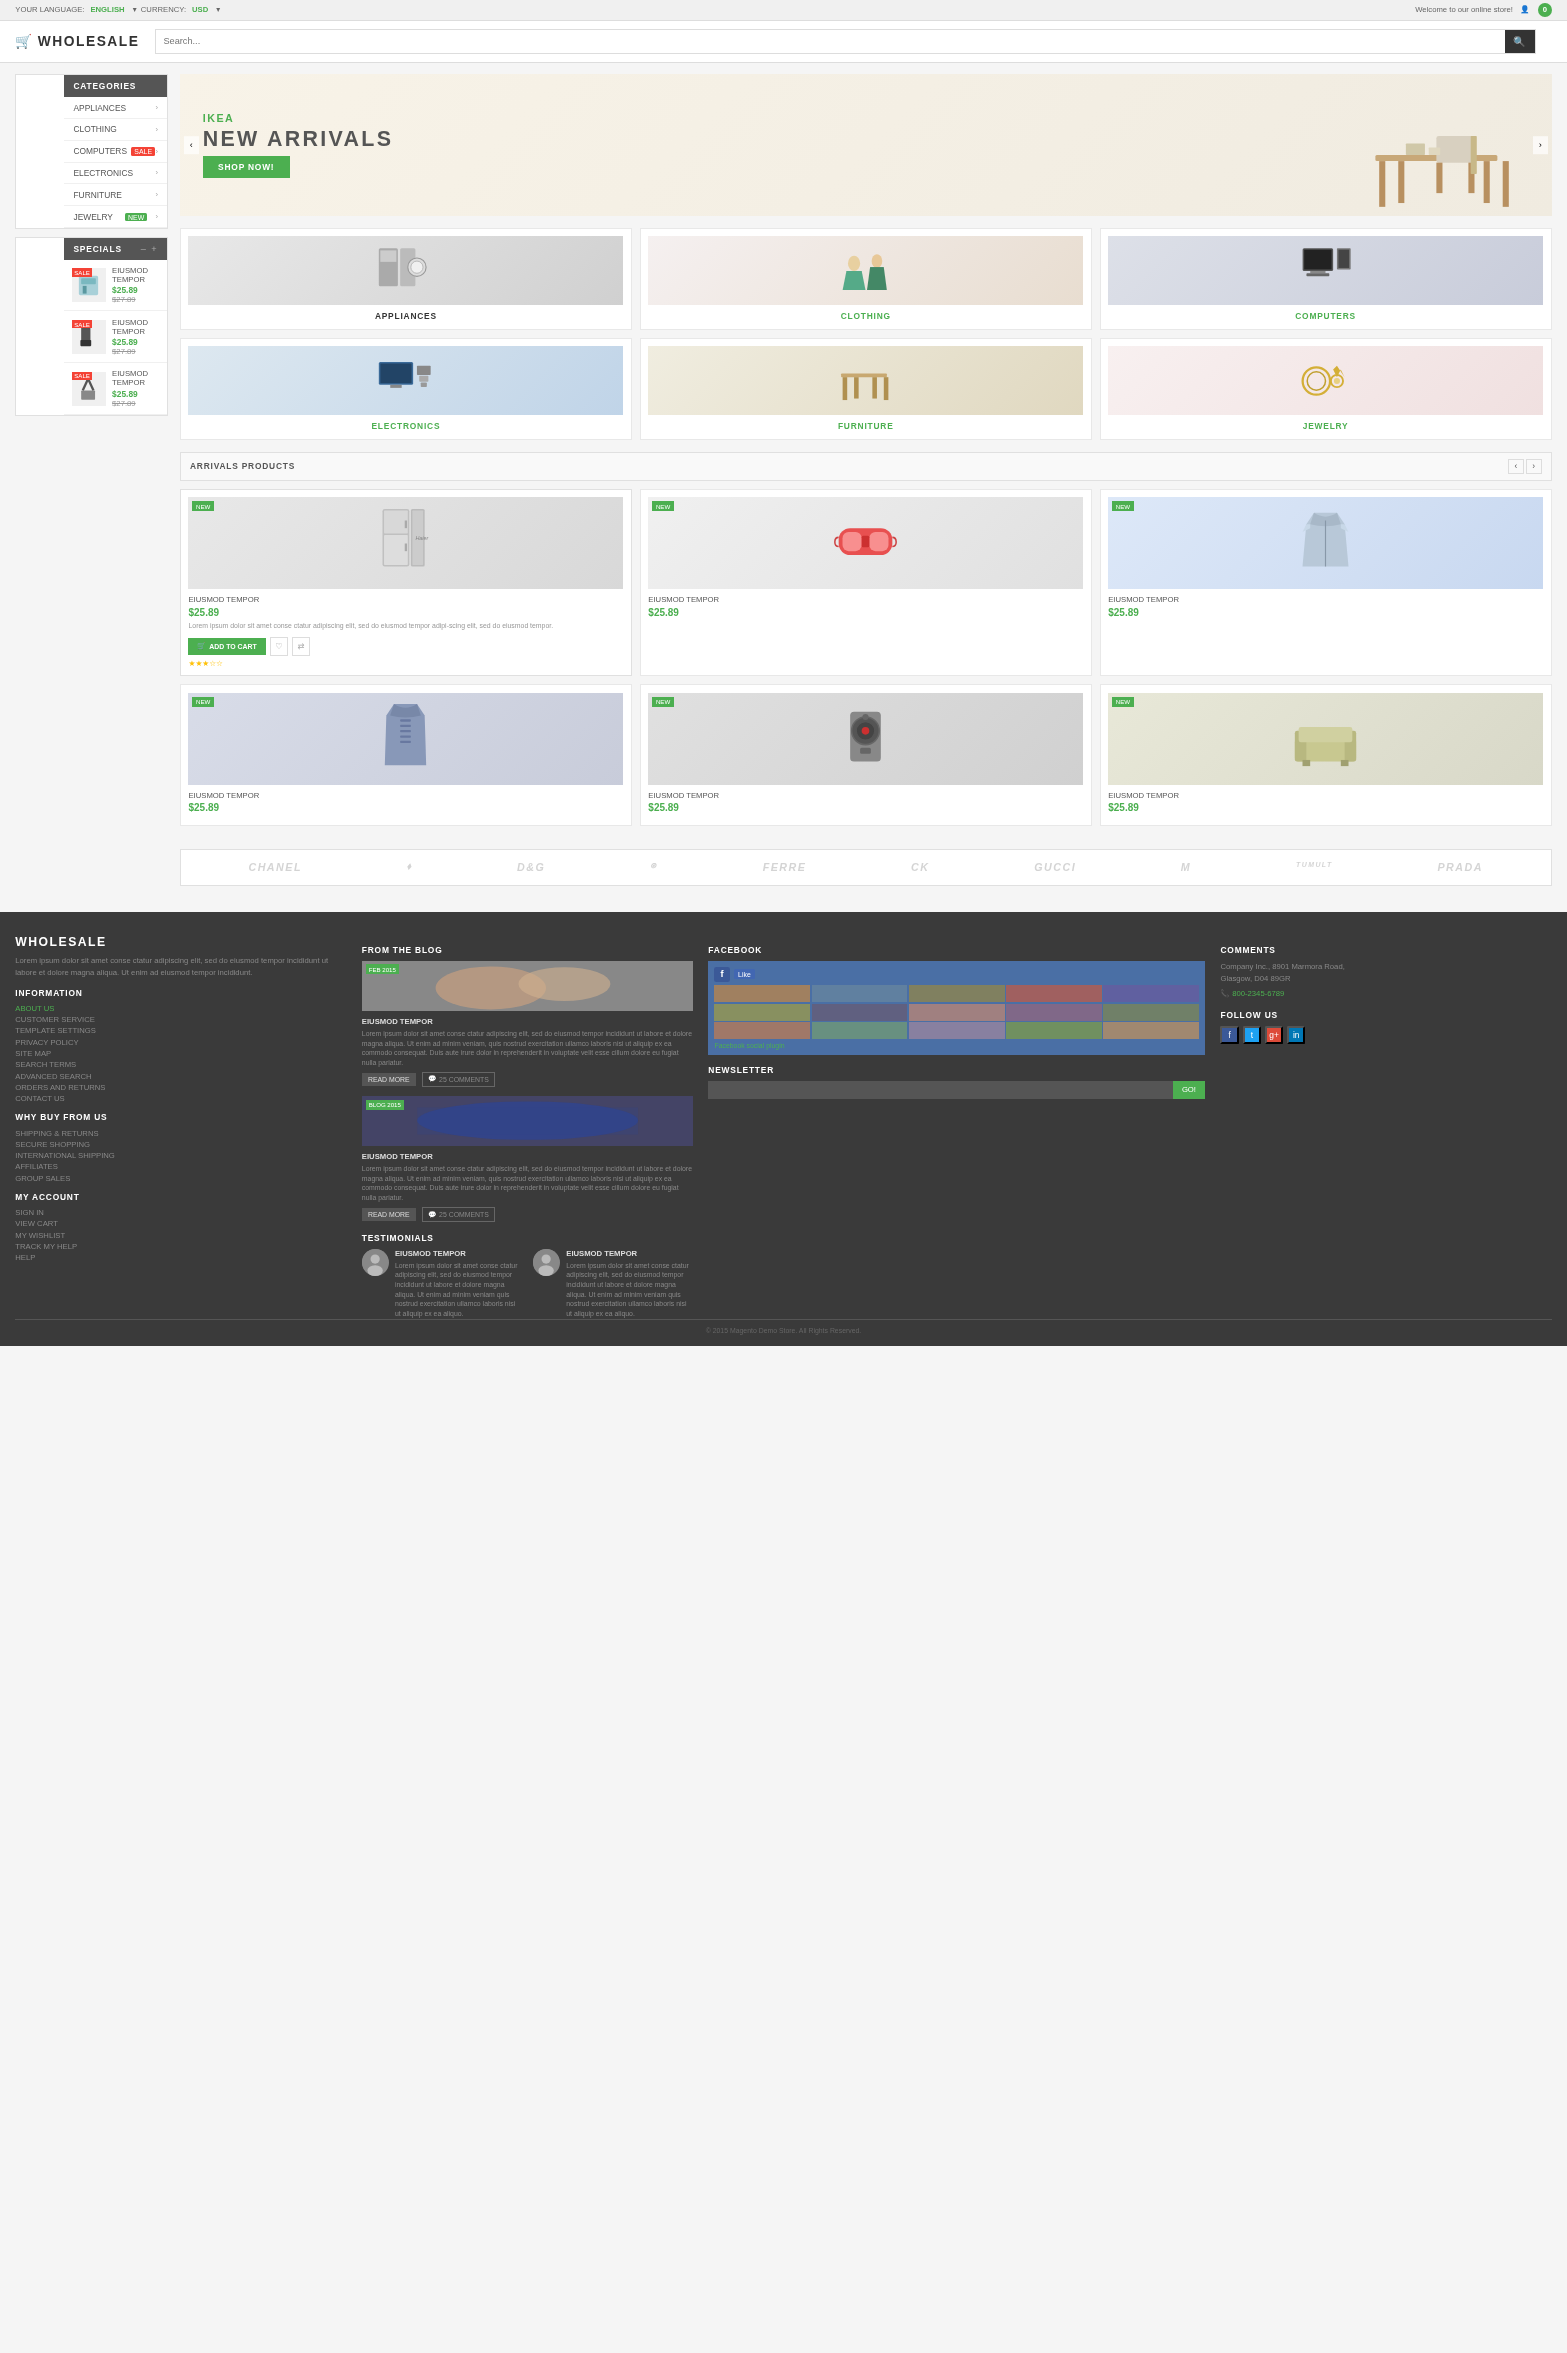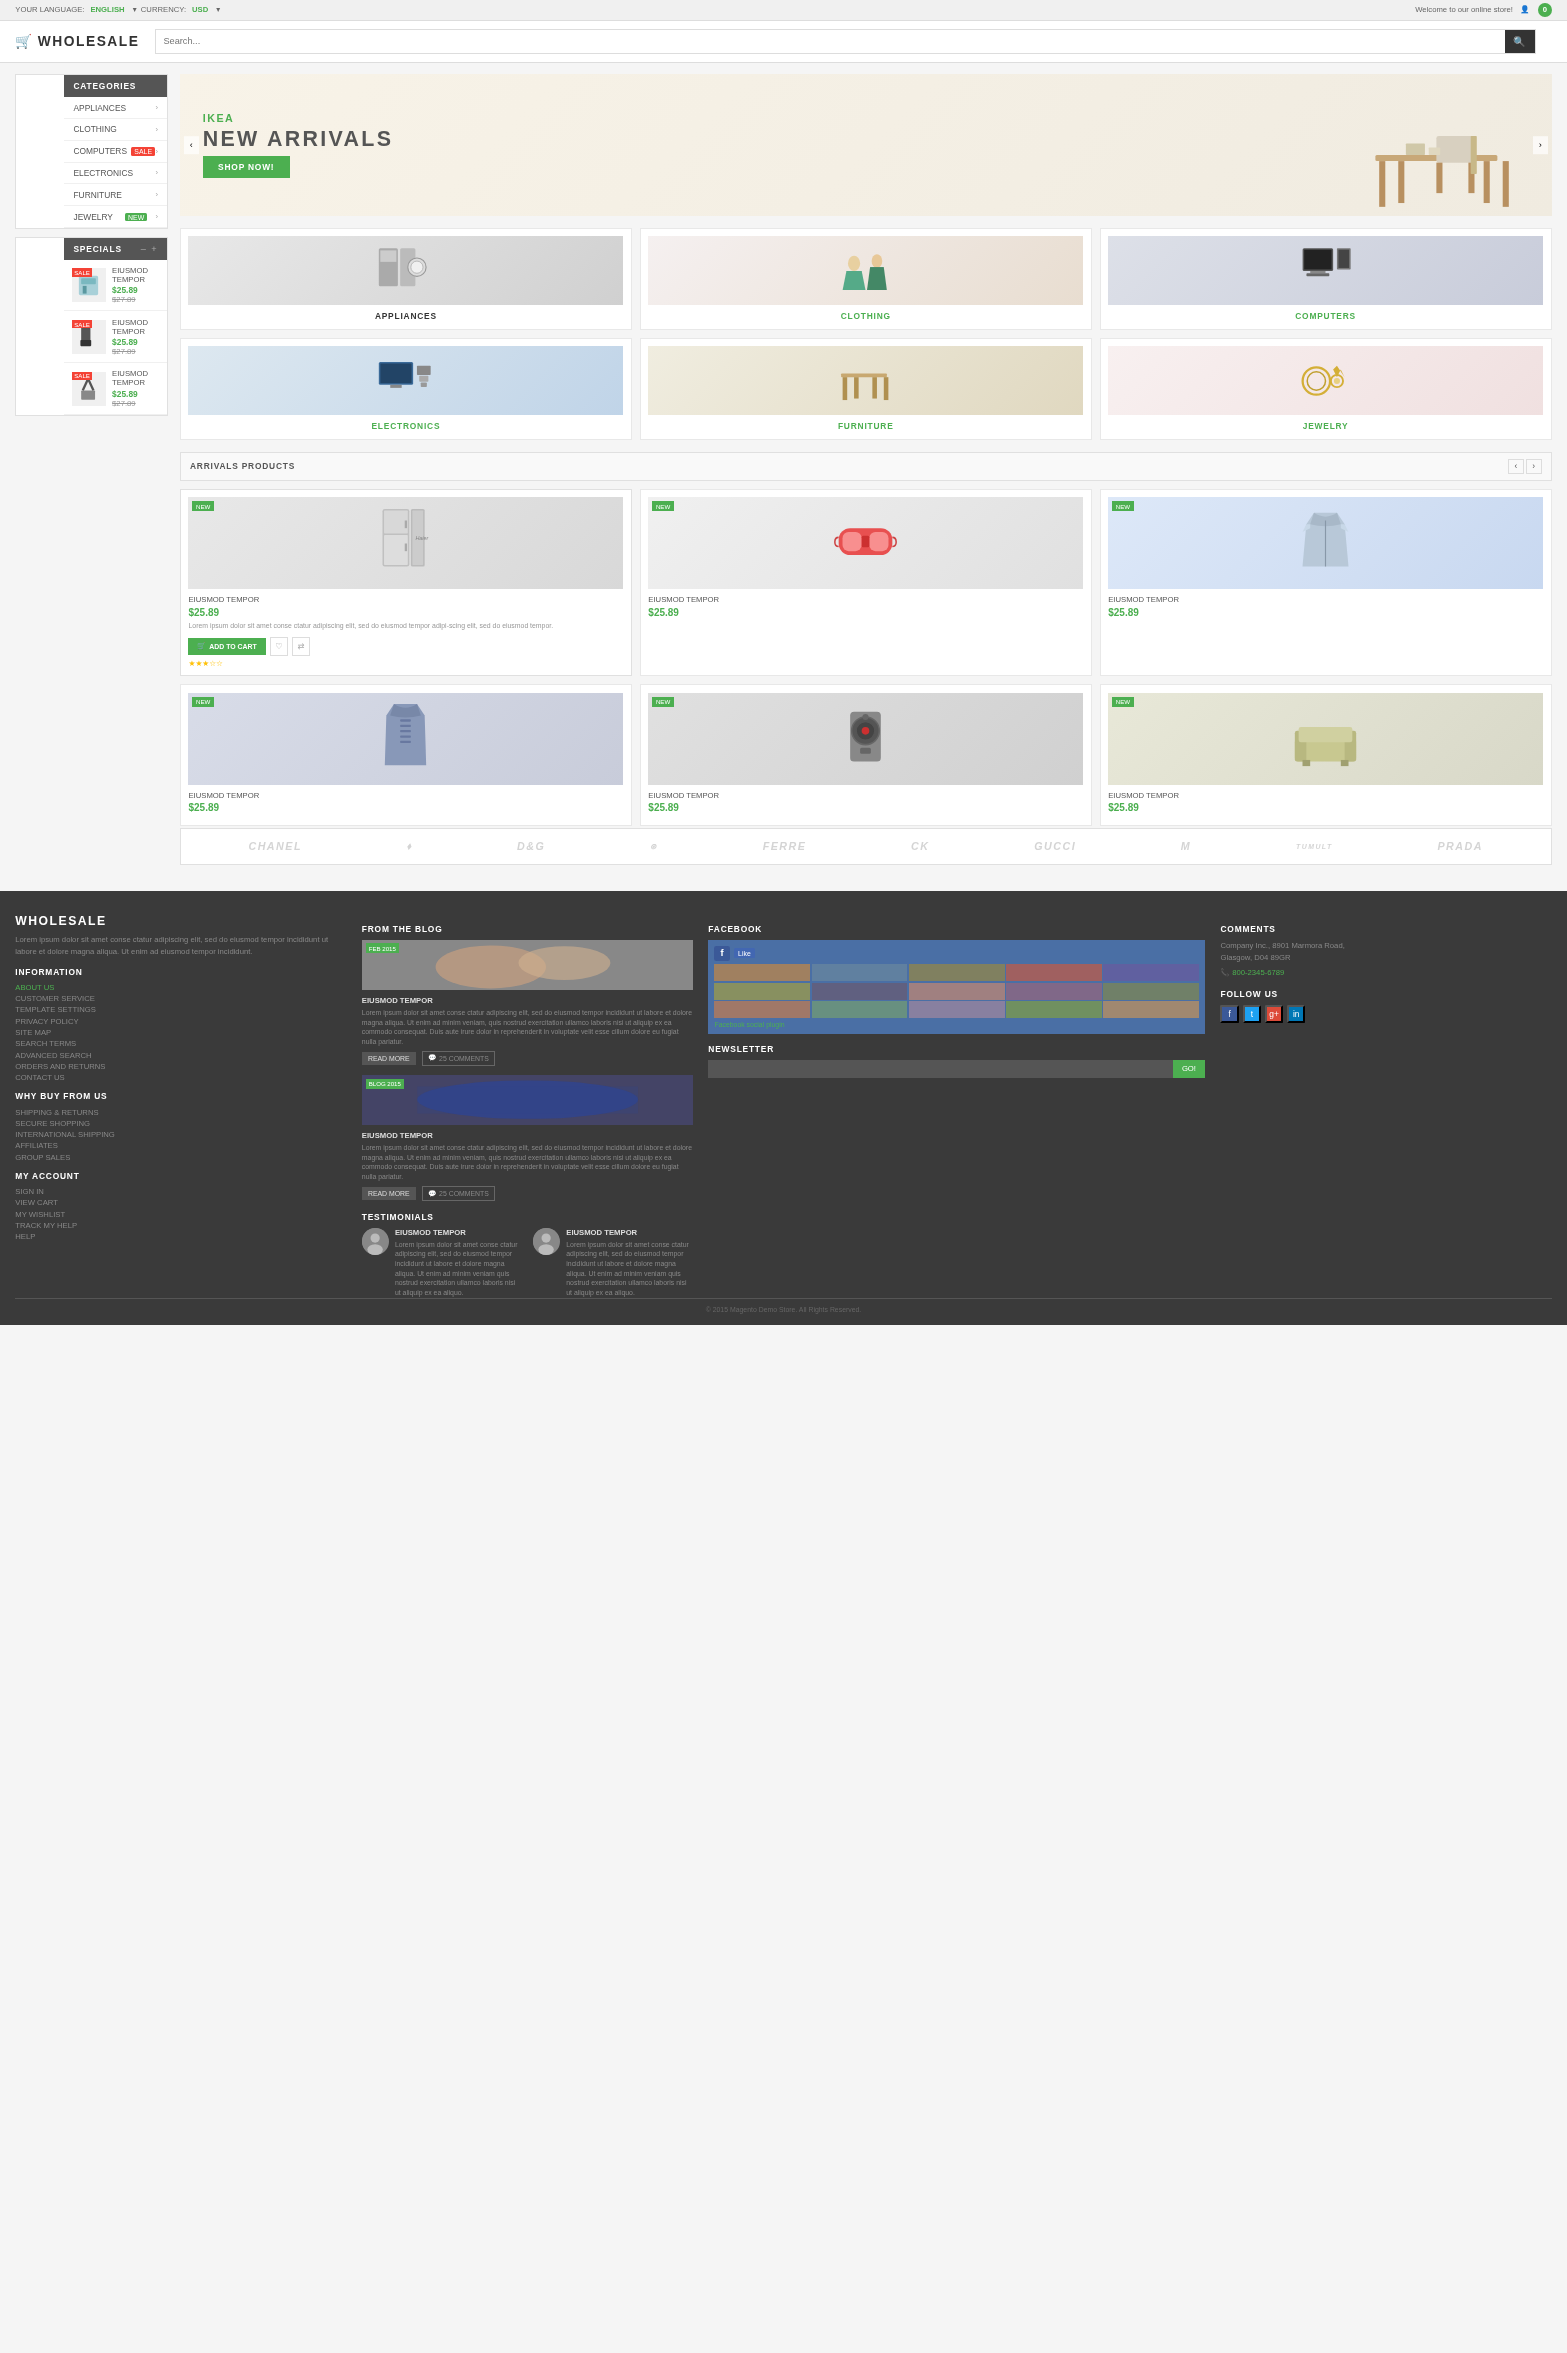--- a/index.html
+++ b/index.html
@@ -74,21 +74,21 @@
     .new-badge { position: absolute; top: 3.8px; left: 3.8px; background: #4caf50; color: #fff; font-size: 6.1px; padding: 1.5px 3.8px; }
     .product-name { font-size: 7.7px; color: #555; margin-bottom: 2.3px; text-transform: uppercase; }
     .product-price { color: #4caf50; font-size: 10px; font-weight: bold; margin-bottom: 3.8px; }
     .product-desc { font-size: 6.9px; color: #999; line-height: 1.4; margin-bottom: 6.1px; }
     .product-actions { display: flex; align-items: center; gap: 3.8px; }
     .add-to-cart-btn { background: #4caf50; color: #fff; border: none; padding: 4.6px 9.2px; font-size: 6.9px; font-weight: bold; cursor: pointer; display: flex; align-items: center; gap: 3.1px; }
     .action-btn { background: none; border: 0.8px solid #ddd; width: 18.4px; height: 18.4px; display: flex; align-items: center; justify-content: center; cursor: pointer; font-size: 8.4px; color: #aaa; }
     .stars { color: #ffc107; font-size: 7.7px; margin-top: 3.1px; }
     
     
-    .brands-bar { background: #fff; border: 0.8px solid #e0e0e0; padding: 11.5px 15.3px; display: flex; align-items: center; justify-content: space-around; margin-top: 2px; }
+    .brands-bar { background: #fff; border: 0.8px solid #e0e0e0; padding: 11.5px 15.3px; display: flex; align-items: flex-start; justify-content: space-around; margin-top: 23px; }
     .brand-logo { font-size: 10.7px; color: #aaa; font-weight: bold; font-style: italic; letter-spacing: 1.5px; opacity: 0.5; }
     
     
     .footer { background: #3a3a3a; color: #aaa; padding: 23px 15.3px 11.5px; margin-top: 15.3px; }
     .footer-logo { font-size: 12.2px; font-weight: bold; color: #fff; letter-spacing: 1.5px; margin-bottom: 6.1px; }
     .footer-desc { font-size: 7.7px; line-height: 1.5; color: #888; }
     .footer-section-title { font-size: 8.4px; font-weight: bold; color: #fff; letter-spacing: 0.8px; margin-bottom: 6.1px; margin-top: 9.2px; }
     .footer-link { font-size: 7.7px; color: #4caf50; display: block; margin-bottom: 2.3px; cursor: pointer; }
     .footer-link.white { color: #888; }
     .footer-blog-img { width: 100%; height: 50px; background: #555; margin-bottom: 6.1px; display: flex; align-items: center; justify-content: center; overflow: hidden; position: relative; }

